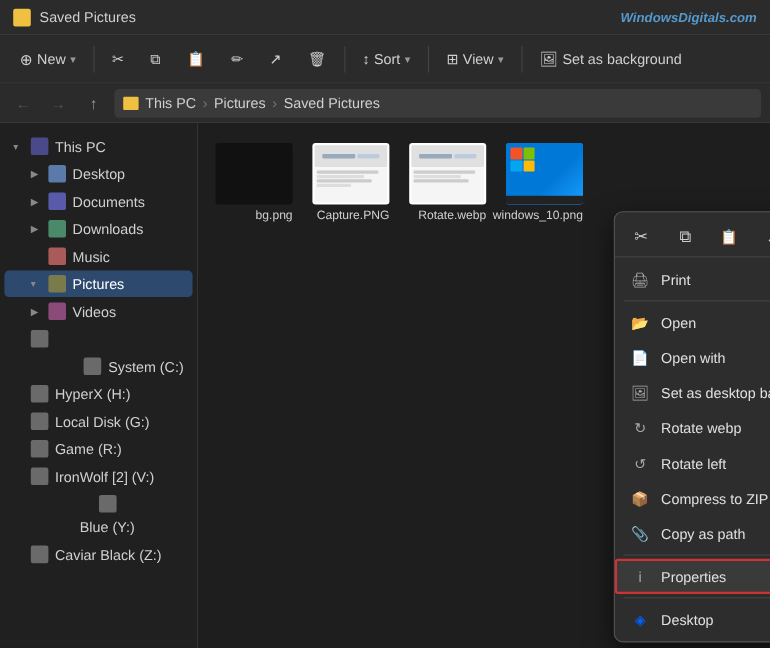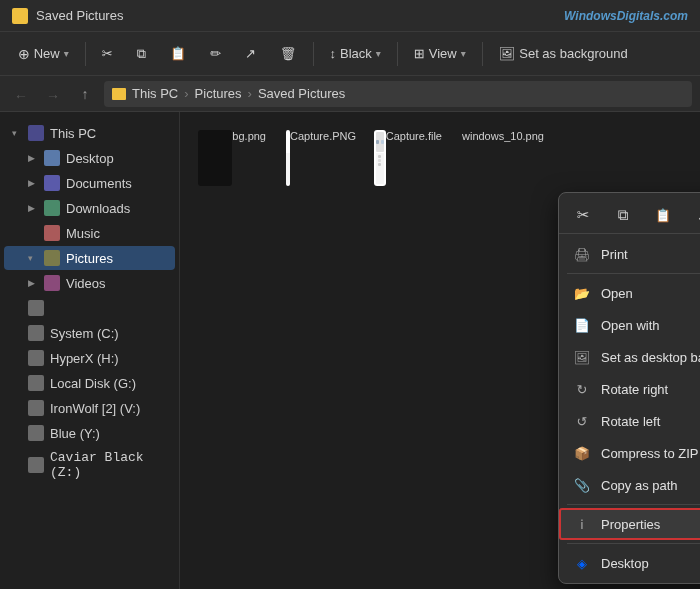--- a/index.html
+++ b/index.html
@@ -178,22 +178,22 @@
     }
 
     
     .file-grid {
       display: flex;
       flex-wrap: wrap;
       gap: 8px;
     }
     .file-item {
       display: flex;
-      flex-direction: row;
-      align-items: flex-start;
+      flex-direction: column;
+      align-items: flex-end;
       width: 80px;
       padding: 6px;
       border-radius: 4px;
       cursor: pointer;
       font-size: 11px;
       text-align: center;
       color: #d0d0d0;
     }
     .file-thumb {
       width: 70px;
@@ -319,21 +319,21 @@
   </button>
   <button class="toolbar-btn">
     <span>↗</span>
   </button>
   <button class="toolbar-btn">
     <span style="font-size:13px;">🗑</span>
   </button>
   <div class="toolbar-sep"></div>
   <button class="toolbar-btn">
     <span style="font-size:13px;">↕</span>
-    <span>Black</span>
+    <span>Sort</span>
     <span class="chevron">▾</span>
   </button>
   <div class="toolbar-sep"></div>
   <button class="toolbar-btn">
     <span style="font-size:13px;">⊞</span>
     <span>View</span>
     <span class="chevron">▾</span>
   </button>
   <div class="toolbar-sep"></div>
   <button class="toolbar-btn">
@@ -389,41 +389,45 @@
       <span>Pictures</span>
     </div>
     <div class="sidebar-item has-arrow" style="padding-left:24px;">
       <span class="arrow">▶</span>
       <span class="sidebar-icon si-vid"></span>
       <span>Videos</span>
     </div>
     <div class="sidebar-item" style="padding-left:24px;">
       <span class="sidebar-icon si-drive"></span>
     </div>
+    <div class="sidebar-item" style="padding-left:24px;justify-content:flex-end;">
+      <span class="sidebar-icon si-drive"></span>
+      <span>System (C:)</span>
+    </div>
     <div class="sidebar-item" style="padding-left:24px;">
       <span class="sidebar-icon si-drive"></span>
-      <span>System (C:)</span>
+      <span>HyperX (H:)</span>
     </div>
     <div class="sidebar-item" style="padding-left:24px;">
       <span class="sidebar-icon si-drive"></span>
-      <span>HyperX (H:)</span>
+      <span>Local Disk (G:)</span>
     </div>
     <div class="sidebar-item" style="padding-left:24px;">
       <span class="sidebar-icon si-drive"></span>
-      <span>Local Disk (G:)</span>
+      <span>Game (R:)</span>
     </div>
     <div class="sidebar-item" style="padding-left:24px;">
       <span class="sidebar-icon si-drive"></span>
       <span>IronWolf [2] (V:)</span>
     </div>
+    <div class="sidebar-item" style="padding-left:24px;flex-direction:column;">
+      <span class="sidebar-icon si-drive"></span>
+      <span>Blue (Y:)</span>
+    </div>
     <div class="sidebar-item" style="padding-left:24px;">
-      <span class="sidebar-icon si-drive"></span>
-      <span>Blue (Y:)</span>
-    </div>
-    <div class="sidebar-item" style="padding-left:24px;font-family:Liberation Mono, monospace;">
       <span class="sidebar-icon si-drive"></span>
       <span>Caviar Black (Z:)</span>
     </div>
   </div>
 
   <div class="content-area">
     <div class="file-grid">
 
       <div class="file-item">
         <div class="file-thumb black-thumb"></div>
@@ -451,21 +455,21 @@
           <div style="background:#e0e0e0; width:100%; height:20px; border-radius:1px; display:flex; align-items:center; justify-content:center; gap:2px;">
             <div style="width:30px;height:4px;background:#9ab;border-radius:1px;"></div>
             <div style="width:20px;height:4px;background:#bcd;border-radius:1px;"></div>
           </div>
           <div style="background:#f5f5f5; width:100%; flex:1; display:flex; flex-direction:column; padding:2px; gap:1px;">
             <div style="height:3px;background:#ccc;border-radius:1px;width:90%;"></div>
             <div style="height:3px;background:#ddd;border-radius:1px;width:70%;"></div>
             <div style="height:3px;background:#ccc;border-radius:1px;width:80%;"></div>
           </div>
         </div>
-        <span>Capture.file</span>
+        <span>Rotate.webp</span>
       </div>
 
       <div class="file-item">
         <div class="file-thumb win10-thumb">
           <div style="position:absolute;top:0;left:0;right:0;bottom:0;background:linear-gradient(135deg,#0078d7 60%,#1a9eff 100%);"></div>
           <div style="position:absolute;top:4px;left:4px;display:grid;grid-template-columns:1fr 1fr;gap:1px;width:22px;height:22px;">
             <div style="background:#f35325;border-radius:1px;"></div>
             <div style="background:#81bc06;border-radius:1px;"></div>
             <div style="background:#05a6f0;border-radius:1px;"></div>
             <div style="background:#ffba08;border-radius:1px;"></div>
@@ -505,21 +509,21 @@
 
       </div>
 
       <div class="ctx-item">
         <span class="ctx-item-icon">🖼</span>
         <span>Set as desktop background</span>
       </div>
 
       <div class="ctx-item">
         <span class="ctx-item-icon">↻</span>
-        <span>Rotate right</span>
+        <span>Rotate webp</span>
       </div>
 
       <div class="ctx-item">
         <span class="ctx-item-icon">↺</span>
         <span>Rotate left</span>
       </div>
 
       <div class="ctx-item">
         <span class="ctx-item-icon">📦</span>
         <span>Compress to ZIP file</span>

